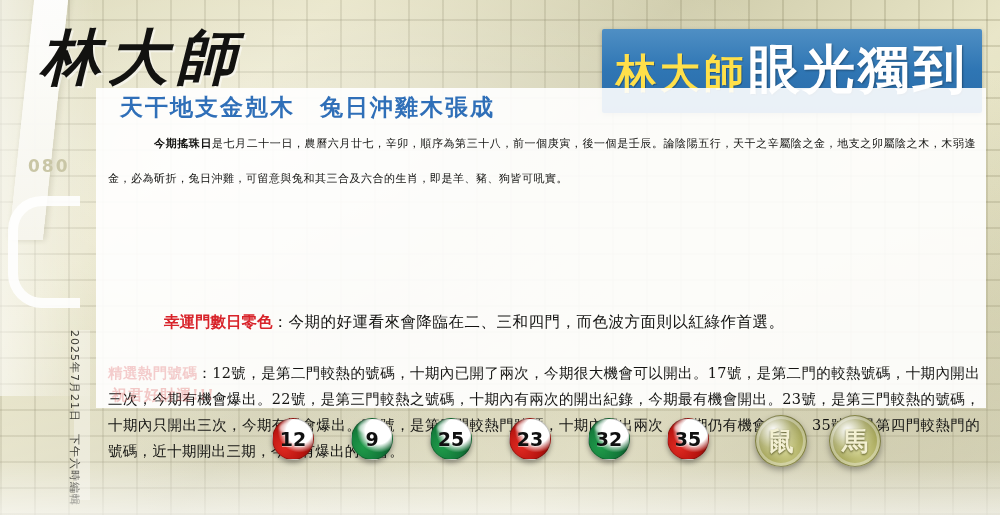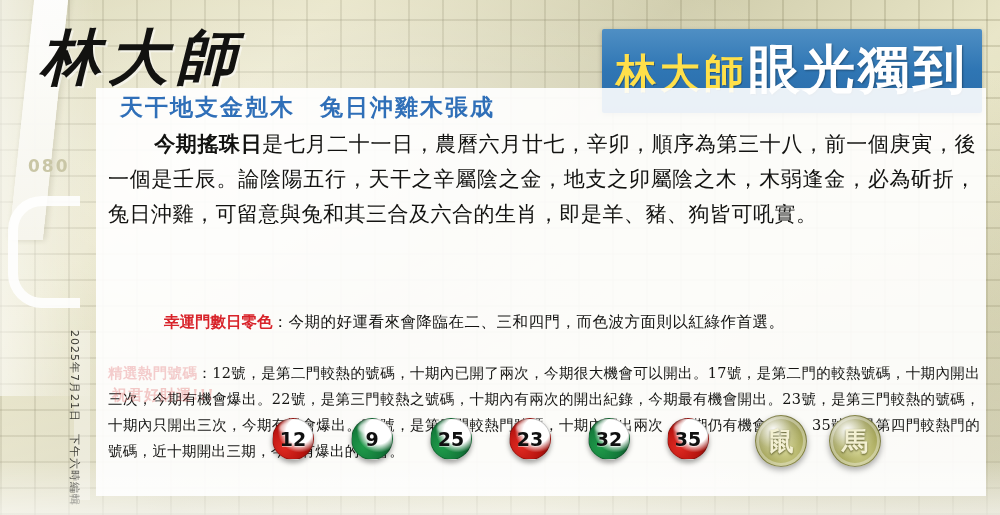--- a/index.html
+++ b/index.html
@@ -80,33 +80,33 @@
     text-shadow:1px 1px 0 rgba(0,0,0,.25);
   }
   .banner .b2{
     font-family:"DejaVu Serif","Liberation Serif",serif;
     font-size:52px;font-weight:bold;color:#ffffff;letter-spacing:3px;
     text-shadow:1px 1px 2px rgba(0,0,0,.35);
   }
 
   
   .panel{
-    position:absolute;left:96px;top:88px;width:890px;height:408px;
+    position:absolute;left:96px;top:88px;width:890px;height:320px;
     background:rgba(255,255,255,0.90);
   }
   .panel-title{
     position:absolute;left:24px;top:4px;
     font-family:"DejaVu Serif","Liberation Serif",serif;
     font-size:23px;font-weight:bold;color:#2f6fb8;letter-spacing:2px;
     white-space:pre;
   }
   .body-text{
     position:absolute;left:12px;top:38px;width:868px;
     font-family:"DejaVu Serif","Liberation Serif",serif;
-    font-size:21px;color:#121210;line-height:35px;
+    font-size:11px;color:#121210;line-height:35px;
     text-align:justify;letter-spacing:.5px;
   }
   .para{margin:0;}
   .lead{font-weight:bold;}
   .indent{display:inline-block;width:46px;}
   .p-lucky{
     position:absolute;left:12px;top:217px;width:868px;
     font-family:"DejaVu Serif","Liberation Serif",serif;
     font-size:15.5px;color:#121210;line-height:34px;letter-spacing:.5px;
   }

